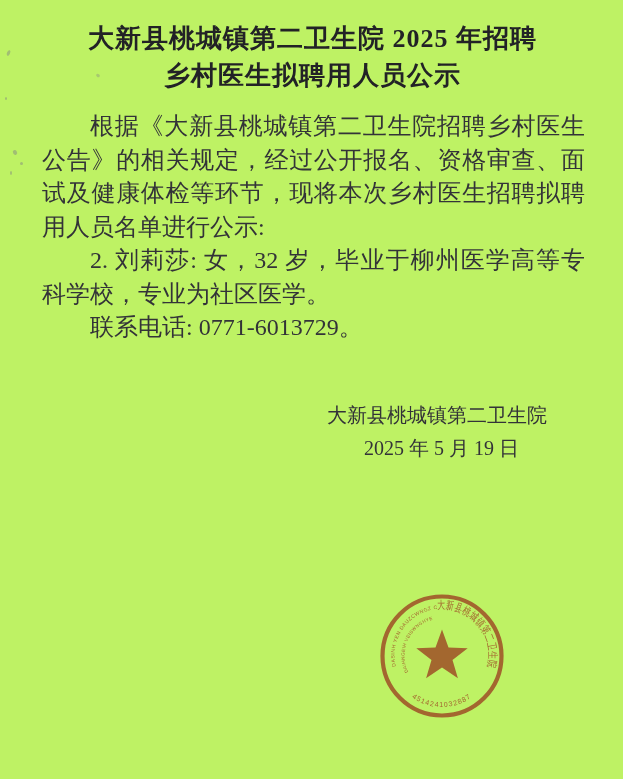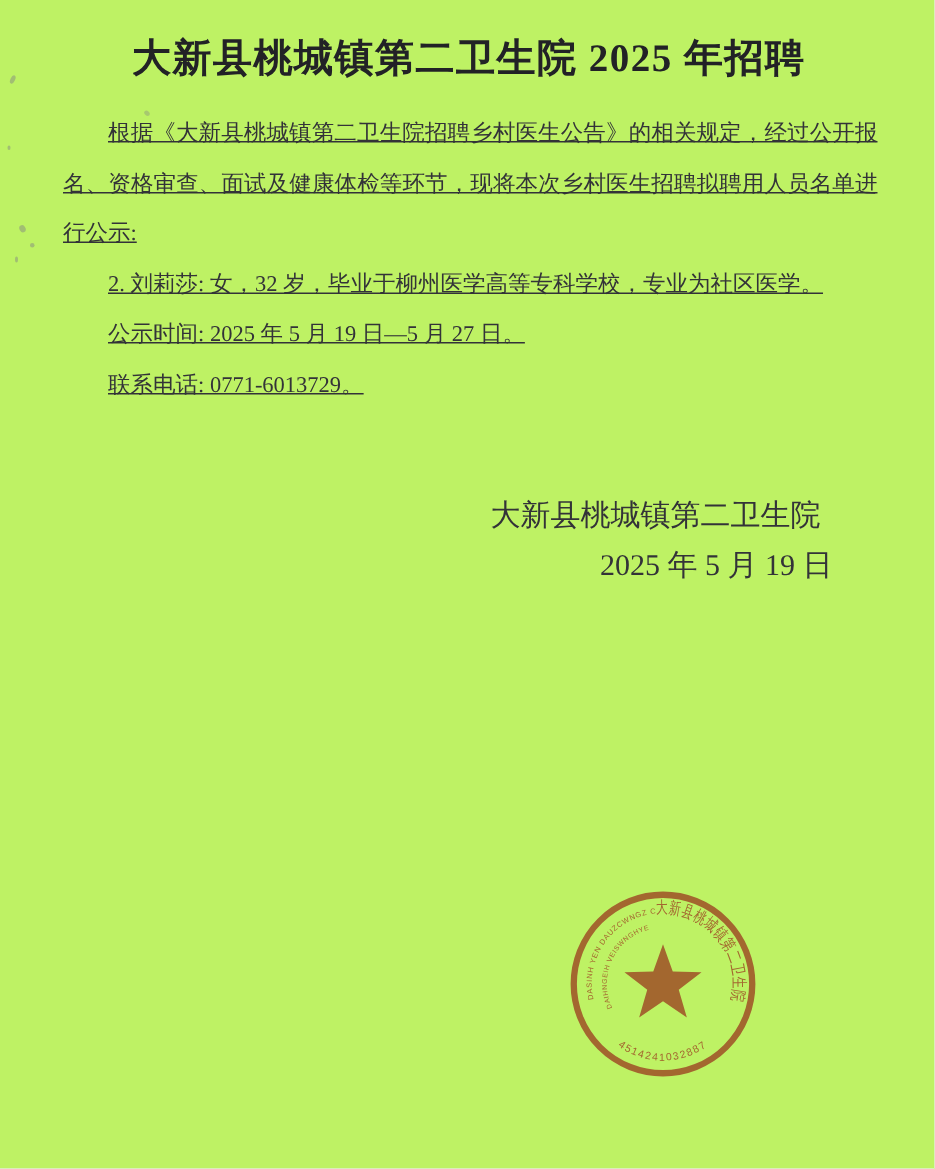--- a/index.html
+++ b/index.html
@@ -15,30 +15,29 @@
     margin:20px 40px 0 42px;
     text-align:center;
     font-size:26px;
     font-weight:bold;
     line-height:37px;
     letter-spacing:1px;
     color:#222226;
   }
   .doc-body {
     margin:16px 38px 0 42px;
-    font-size:15px;
+    font-size:24px;
     line-height:33.5px;
     text-align:justify;
     color:#333338;
-    text-decoration:underline;
   }
   .doc-body p { margin:0; text-indent:2em; }
   .sig-block { margin-top:54px; font-size:20px; line-height:33px; color:#333338; position:relative; z-index:2; }
   .sig-org  { text-align:right; padding-right:76px;  }
-  .sig-date { text-align:right; padding-right:68px; }
+  .sig-date { text-align:right; padding-right:104px; }
   .seal {
     position:absolute;
     left:378px; top:592px;
     width:128px; height:128px;
     opacity:0.86;
     mix-blend-mode:multiply;
     z-index:3;
     pointer-events:none;
   }
   .seal text { font-family:"Liberation Serif","DejaVu Serif",serif; }
@@ -54,26 +53,26 @@
   .s5 { left:10px; top:171px; width:2px; height:4px; }
   .s6 { left:96px; top:74px;  width:4px; height:3px; transform:rotate(40deg); opacity:0.35; }
 </style>
 </head>
 <body>
 
 <div class="page">
 
   <div class="doc-title">
     <div>大新县桃城镇第二卫生院 2025 年招聘</div>
+    <div>乡村医生拟聘用人员公示</div>
   </div>
 
   <div class="doc-body">
     <p>根据《大新县桃城镇第二卫生院招聘乡村医生公告》的相关规定，经过公开报名、资格审查、面试及健康体检等环节，现将本次乡村医生招聘拟聘用人员名单进行公示:</p>
     <p>2. 刘莉莎: 女，32 岁，毕业于柳州医学高等专科学校，专业为社区医学。</p>
-    <p>公示时间: 2025 年 5 月 19 日—5 月 27 日。</p>
     <p>联系电话: 0771-6013729。</p>
   </div>
 
   <div class="sig-block">
     <div class="sig-org">大新县桃城镇第二卫生院</div>
     <div class="sig-date">2025 年 5 月 19 日</div>
   </div>
 
   <svg class="seal" viewBox="0 0 128 128" xmlns="http://www.w3.org/2000/svg">
     <defs>

